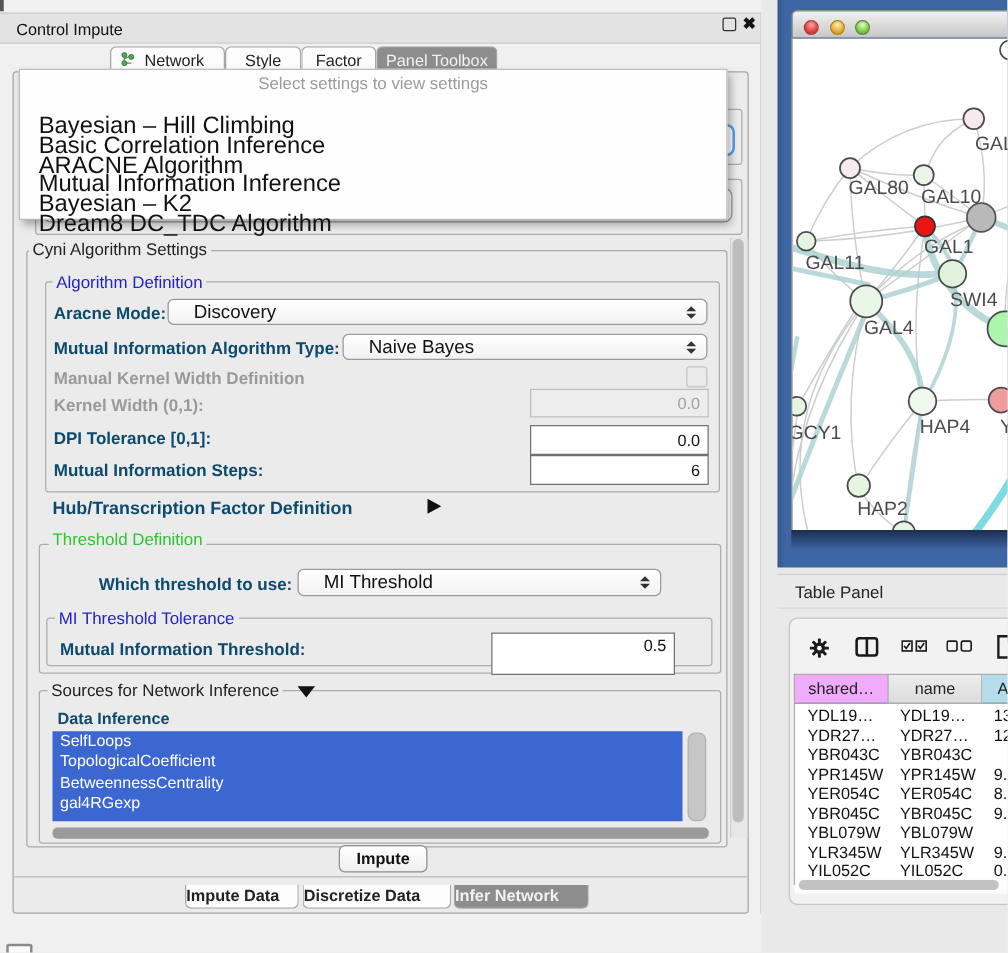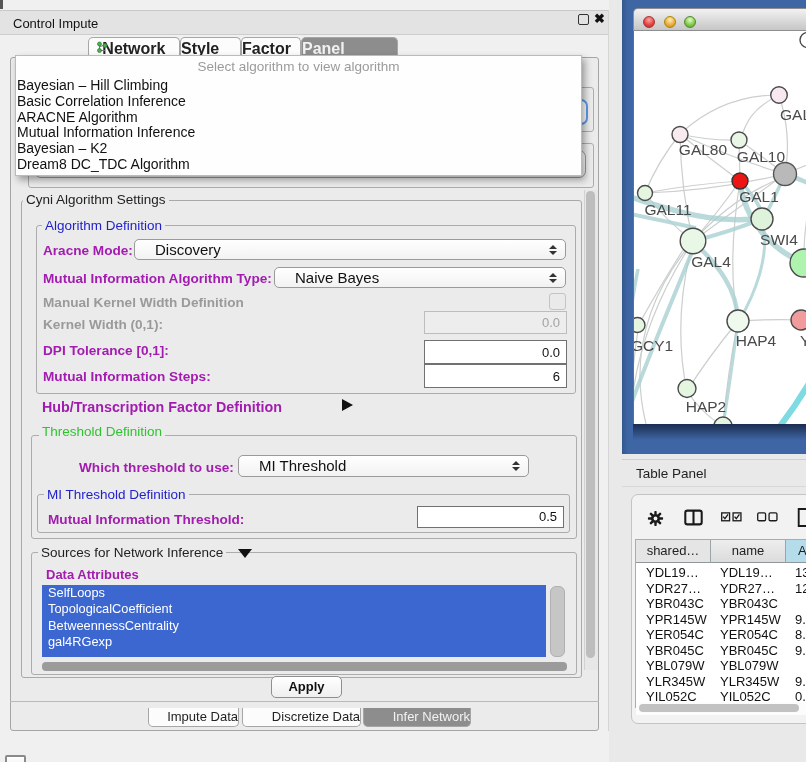--- a/index.html
+++ b/index.html
@@ -1,27 +1,27 @@
 <!DOCTYPE html>
 <html><head><meta charset="utf-8">
 <style>
 html,body{margin:0;padding:0}
 body{width:806px;height:762px;overflow:hidden;background:#F0F0F0;font-family:"Liberation Sans",sans-serif;position:relative}
 .abs{position:absolute}
 .b{font-weight:normal}
 .grp{position:absolute;border:1px solid #ACACAC;border-radius:3px}
 .gl{position:absolute;background:#EBEBEB;padding:0 3px;font-size:13.5px;white-space:nowrap;line-height:13px;z-index:3}
-.lbl{position:absolute;font-size:13.6px;font-weight:bold;color:#a21caf;white-space:nowrap}
+.lbl{position:absolute;font-size:13.6px;font-weight:bold;color:#0c4a6e;white-space:nowrap}
 .combo{position:absolute;background:linear-gradient(#ffffff,#f2f2f2);border:1px solid #9A9A9A;border-radius:5px;font-size:15px;color:#111;line-height:20px;padding-left:20px;box-sizing:border-box}
 .updn{position:absolute;right:8px;top:50%;margin-top:-5px;width:8px;height:10px}
 .updn:before{content:"";position:absolute;left:0;top:0;border-left:4px solid transparent;border-right:4px solid transparent;border-bottom:4px solid #333}
 .updn:after{content:"";position:absolute;left:0;bottom:0;border-left:4px solid transparent;border-right:4px solid transparent;border-top:4px solid #333}
 .fld{position:absolute;background:#fff;border:1px solid #717171;font-size:13px;color:#111;text-align:right;padding-right:6px;box-sizing:border-box;line-height:20px}
-.tab{position:absolute;background:#FCFCFC;border:1px solid #A6A6A6;border-bottom:none;border-radius:5px 5px 0 0;font-size:16px;font-weight:bold;color:#222;box-sizing:border-box}
-.btab{position:absolute;background:#FCFCFC;border:1px solid #A6A6A6;border-top:none;border-radius:0 0 5px 5px;font-size:13px;font-weight:normal;color:#222;text-align:right;box-sizing:border-box}
+.tab{position:absolute;background:#FCFCFC;border:1px solid #A6A6A6;border-bottom:none;border-radius:5px 5px 0 0;font-size:13px;font-weight:normal;color:#222;text-align:center;box-sizing:border-box}
+.btab{position:absolute;background:#FCFCFC;border:1px solid #A6A6A6;border-top:none;border-radius:0 0 5px 5px;font-size:13px;font-weight:bold;color:#222;text-align:left;box-sizing:border-box}
 .sel{background:#8D8D8D;color:#F2F2F2}
 .mono{font-family:"Liberation Sans",sans-serif}
 </style></head>
 <body>
 
 <div class="abs" style="left:0;top:0;width:609px;height:762px;background:#F0F0F0">
   <div class="abs" style="left:0;top:0;width:3px;height:9px;background:#555"></div>
 
   <div class="abs" style="left:0;top:10px;width:609px;height:25px;background:#E3E3E3;border-top:1px solid #C9C9C9;border-bottom:1px solid #CDCDCD;box-sizing:border-box"></div>
   <div class="abs" style="left:13px;top:16px;font-size:13px;color:#111">Control Impute</div>
@@ -66,47 +66,47 @@
   <div class="lbl" style="left:43px;top:369px">Mutual Information Steps:</div>
   <div class="fld" style="left:424px;top:364px;width:143px;height:24px;line-height:23px">6</div>
   <div class="lbl" style="left:42px;top:399px;font-size:14.3px">Hub/Transcription Factor Definition</div>
   <div class="abs" style="left:342px;top:399px;width:0;height:0;border-top:6.5px solid transparent;border-bottom:6.5px solid transparent;border-left:11px solid #111"></div>
 
   <div class="grp" style="left:31px;top:435px;width:544px;height:102px"></div>
   <div class="gl" style="left:39px;top:425px;color:#2EC42E">Threshold Definition</div>
   <div class="lbl" style="left:79px;top:460px">Which threshold to use:</div>
   <div class="combo" style="left:238px;top:455px;width:291px;height:22px">MI Threshold<span class="updn"></span></div>
   <div class="grp" style="left:37px;top:494px;width:531px;height:37px"></div>
-  <div class="gl" style="left:44px;top:488px;color:#2222CC">MI Threshold Definition</div>
+  <div class="gl" style="left:44px;top:488px;color:#2222CC">MI Threshold Tolerance</div>
   <div class="lbl" style="left:48px;top:512px">Mutual Information Threshold:</div>
-  <div class="fld" style="left:417px;top:506px;width:147px;height:22px">0.5</div>
+  <div class="fld" style="left:393px;top:506px;width:147px;height:34px">0.5</div>
 
   <div class="grp" style="left:31px;top:552px;width:544px;height:121px"></div>
   <div class="gl" style="left:38px;top:546px;color:#222">Sources for Network Inference</div>
   <div class="abs" style="left:238px;top:549px;width:0;height:0;border-left:7px solid transparent;border-right:7px solid transparent;border-top:9px solid #111"></div>
-  <div class="lbl" style="left:46px;top:567px;font-size:13px">Data Attributes</div>
+  <div class="lbl" style="left:46px;top:567px;font-size:13px">Data Inference</div>
   <div class="abs" style="left:42px;top:585px;width:504px;height:72px;background:#3C66D0;overflow:hidden">
     <div style="font-size:12.8px;color:#fff;padding-left:6px;line-height:16.4px">SelfLoops<br>TopologicalCoefficient<br>BetweennessCentrality<br>gal4RGexp</div>
   </div>
   <div class="abs" style="left:550px;top:586px;width:13px;height:69px;background:#C6C6C6;border-radius:6px;border:1px solid #B0B0B0"></div>
   <div class="abs" style="left:42px;top:662px;width:525px;height:9px;background:#9B9B9B;border-radius:4px"></div>
 
   <div class="abs" style="left:584px;top:190px;width:13px;height:480px;background:#E7E7E7;border-left:1px solid #D2D2D2"></div>
   <div class="abs" style="left:586px;top:191px;width:9px;height:467px;background:#BDBDBD;border-radius:5px"></div>
 
   <div class="abs" style="left:10px;top:701px;width:589px;height:1px;background:#B9B9B9"></div>
-  <div class="abs" style="left:271px;top:676px;width:71px;height:22px;background:linear-gradient(#ffffff,#EFEFEF);border:1px solid #8F8F8F;border-radius:5px;box-sizing:border-box;text-align:center;font-size:13px;font-weight:bold;color:#111;line-height:20px">Apply</div>
+  <div class="abs" style="left:271px;top:676px;width:71px;height:22px;background:linear-gradient(#ffffff,#EFEFEF);border:1px solid #8F8F8F;border-radius:5px;box-sizing:border-box;text-align:center;font-size:13px;font-weight:bold;color:#111;line-height:20px">Impute</div>
   <div class="btab" style="left:148px;top:708px;width:91px;height:19px;line-height:18px">Impute Data</div>
   <div class="btab" style="left:242px;top:708px;width:119px;height:19px;line-height:18px">Discretize Data</div>
   <div class="btab sel" style="left:363px;top:708px;width:108px;height:19px;line-height:18px">Infer Network</div>
 </div>
 
 <div class="abs" style="left:15px;top:55px;width:565px;height:119px;background:#FEFEFE;border:1px solid #BBB;box-shadow:3px 4px 7px rgba(0,0,0,0.35)">
-  <div style="text-align:center;font-size:13px;color:#9B9B9B;margin-top:3px;line-height:15px;font-size:13.5px">Select algorithm to view algorithm</div>
-  <div style="font-size:14px;color:#111;padding-left:1px;line-height:15.8px;margin-top:4px">Bayesian – Hill Climbing<br>Basic Correlation Inference<br><span class="b">ARACNE Algorithm</span><br>Mutual Information Inference<br>Bayesian – K2<br>Dream8 DC_TDC Algorithm</div>
+  <div style="text-align:center;font-size:13px;color:#9B9B9B;margin-top:3px;line-height:15px;font-size:13.5px">Select settings to view settings</div>
+  <div style="font-size:19px;color:#111;padding-left:15px;line-height:15.8px;margin-top:19px">Bayesian – Hill Climbing<br>Basic Correlation Inference<br><span class="b">ARACNE Algorithm</span><br>Mutual Information Inference<br>Bayesian – K2<br>Dream8 DC_TDC Algorithm</div>
 </div>
 
 <div class="abs" style="left:5px;top:755px;width:17px;height:12px;border:2px solid #8A8A8A;border-radius:2px;background:linear-gradient(#FFFFFF,#ECECEC)"></div>
 
 <div class="abs" style="left:617px;top:373px;width:0;height:0;border-top:5px solid #5f5f5f;border-left:5px solid transparent"></div>
 <div class="abs" style="left:608px;top:10px;width:1px;height:721px;background:#D5D5D5"></div>
 
 <div id="right" class="abs" style="left:609px;top:0;width:197px;height:762px;background:#E9E9E9">
 
   <div class="abs" style="left:13px;top:0;width:184px;height:454px;background:linear-gradient(90deg,#35578E 0,#3E66A4 6px,#3E66A4 100%)"></div>
@@ -231,21 +231,21 @@
     <svg class="abs" style="left:125px;top:17px" width="21" height="10" viewBox="0 0 24 11">
       <rect x="0.8" y="0.8" width="9" height="9" rx="1.5" fill="none" stroke="#1a1a1a" stroke-width="1.5"></rect>
       <rect x="13.8" y="0.8" width="9" height="9" rx="1.5" fill="none" stroke="#1a1a1a" stroke-width="1.5"></rect>
     </svg>
     <svg class="abs" style="left:165px;top:12px" width="17" height="21" viewBox="0 0 20 24">
       <path d="M2,2 L12,2 L17,7 L17,22 L2,22 Z" fill="none" stroke="#1a1a1a" stroke-width="2.2"></path>
       <path d="M12,2 L12,7 L17,7" fill="none" stroke="#1a1a1a" stroke-width="2.2"></path>
     </svg>
 
     <div class="abs" style="left:3px;top:44px;width:181px;height:168px;background:#fff;border-left:1px solid #ABABAB;border-top:1px solid #ABABAB">
-      <div class="abs" style="left:0;top:0;width:75px;height:23px;background:#e5e5e5;border-right:1px solid #9AA5AA;border-bottom:1px solid #8E979C;box-sizing:border-box;text-align:center;font-size:13px;color:#222;line-height:22px">shared…</div>
+      <div class="abs" style="left:0;top:0;width:75px;height:23px;background:#f0abfc;border-right:1px solid #9AA5AA;border-bottom:1px solid #8E979C;box-sizing:border-box;text-align:center;font-size:13px;color:#222;line-height:22px">shared…</div>
       <div class="abs" style="left:75px;top:0;width:75px;height:23px;background:linear-gradient(#EDEDED,#DCDCDC);border-right:1px solid #9AA5AA;border-bottom:1px solid #8E979C;box-sizing:border-box;text-align:center;font-size:13px;color:#222;line-height:22px">name</div>
       <div class="abs" style="left:150px;top:0;width:22px;height:23px;background:#B5DCEA;border-bottom:1px solid #8E979C;box-sizing:border-box;font-size:13px;color:#222;line-height:22px;padding-left:12px">A</div>
       <div class="abs mono" style="left:0;top:23px;width:172px;height:139px;overflow:hidden;font-size:13px;color:#111;line-height:15.5px">
         <div class="abs" style="left:10px;top:2px">YDL19…<br>YDR27…<br>YBR043C<br>YPR145W<br>YER054C<br>YBR045C<br>YBL079W<br>YLR345W<br>YIL052C</div>
         <div class="abs" style="left:84px;top:2px">YDL19…<br>YDR27…<br>YBR043C<br>YPR145W<br>YER054C<br>YBR045C<br>YBL079W<br>YLR345W<br>YIL052C</div>
         <div class="abs" style="left:159px;top:2px">13<br>12<br>&nbsp;<br>9.<br>8.<br>9.<br>&nbsp;<br>9.<br>0.</div>
       </div>
       <div class="abs" style="left:0;top:162px;width:172px;height:13px;background:#FCFCFC">
         <div class="abs" style="left:3px;top:2px;width:160px;height:8px;background:#C2C2C2;border-radius:4px"></div>
       </div>

